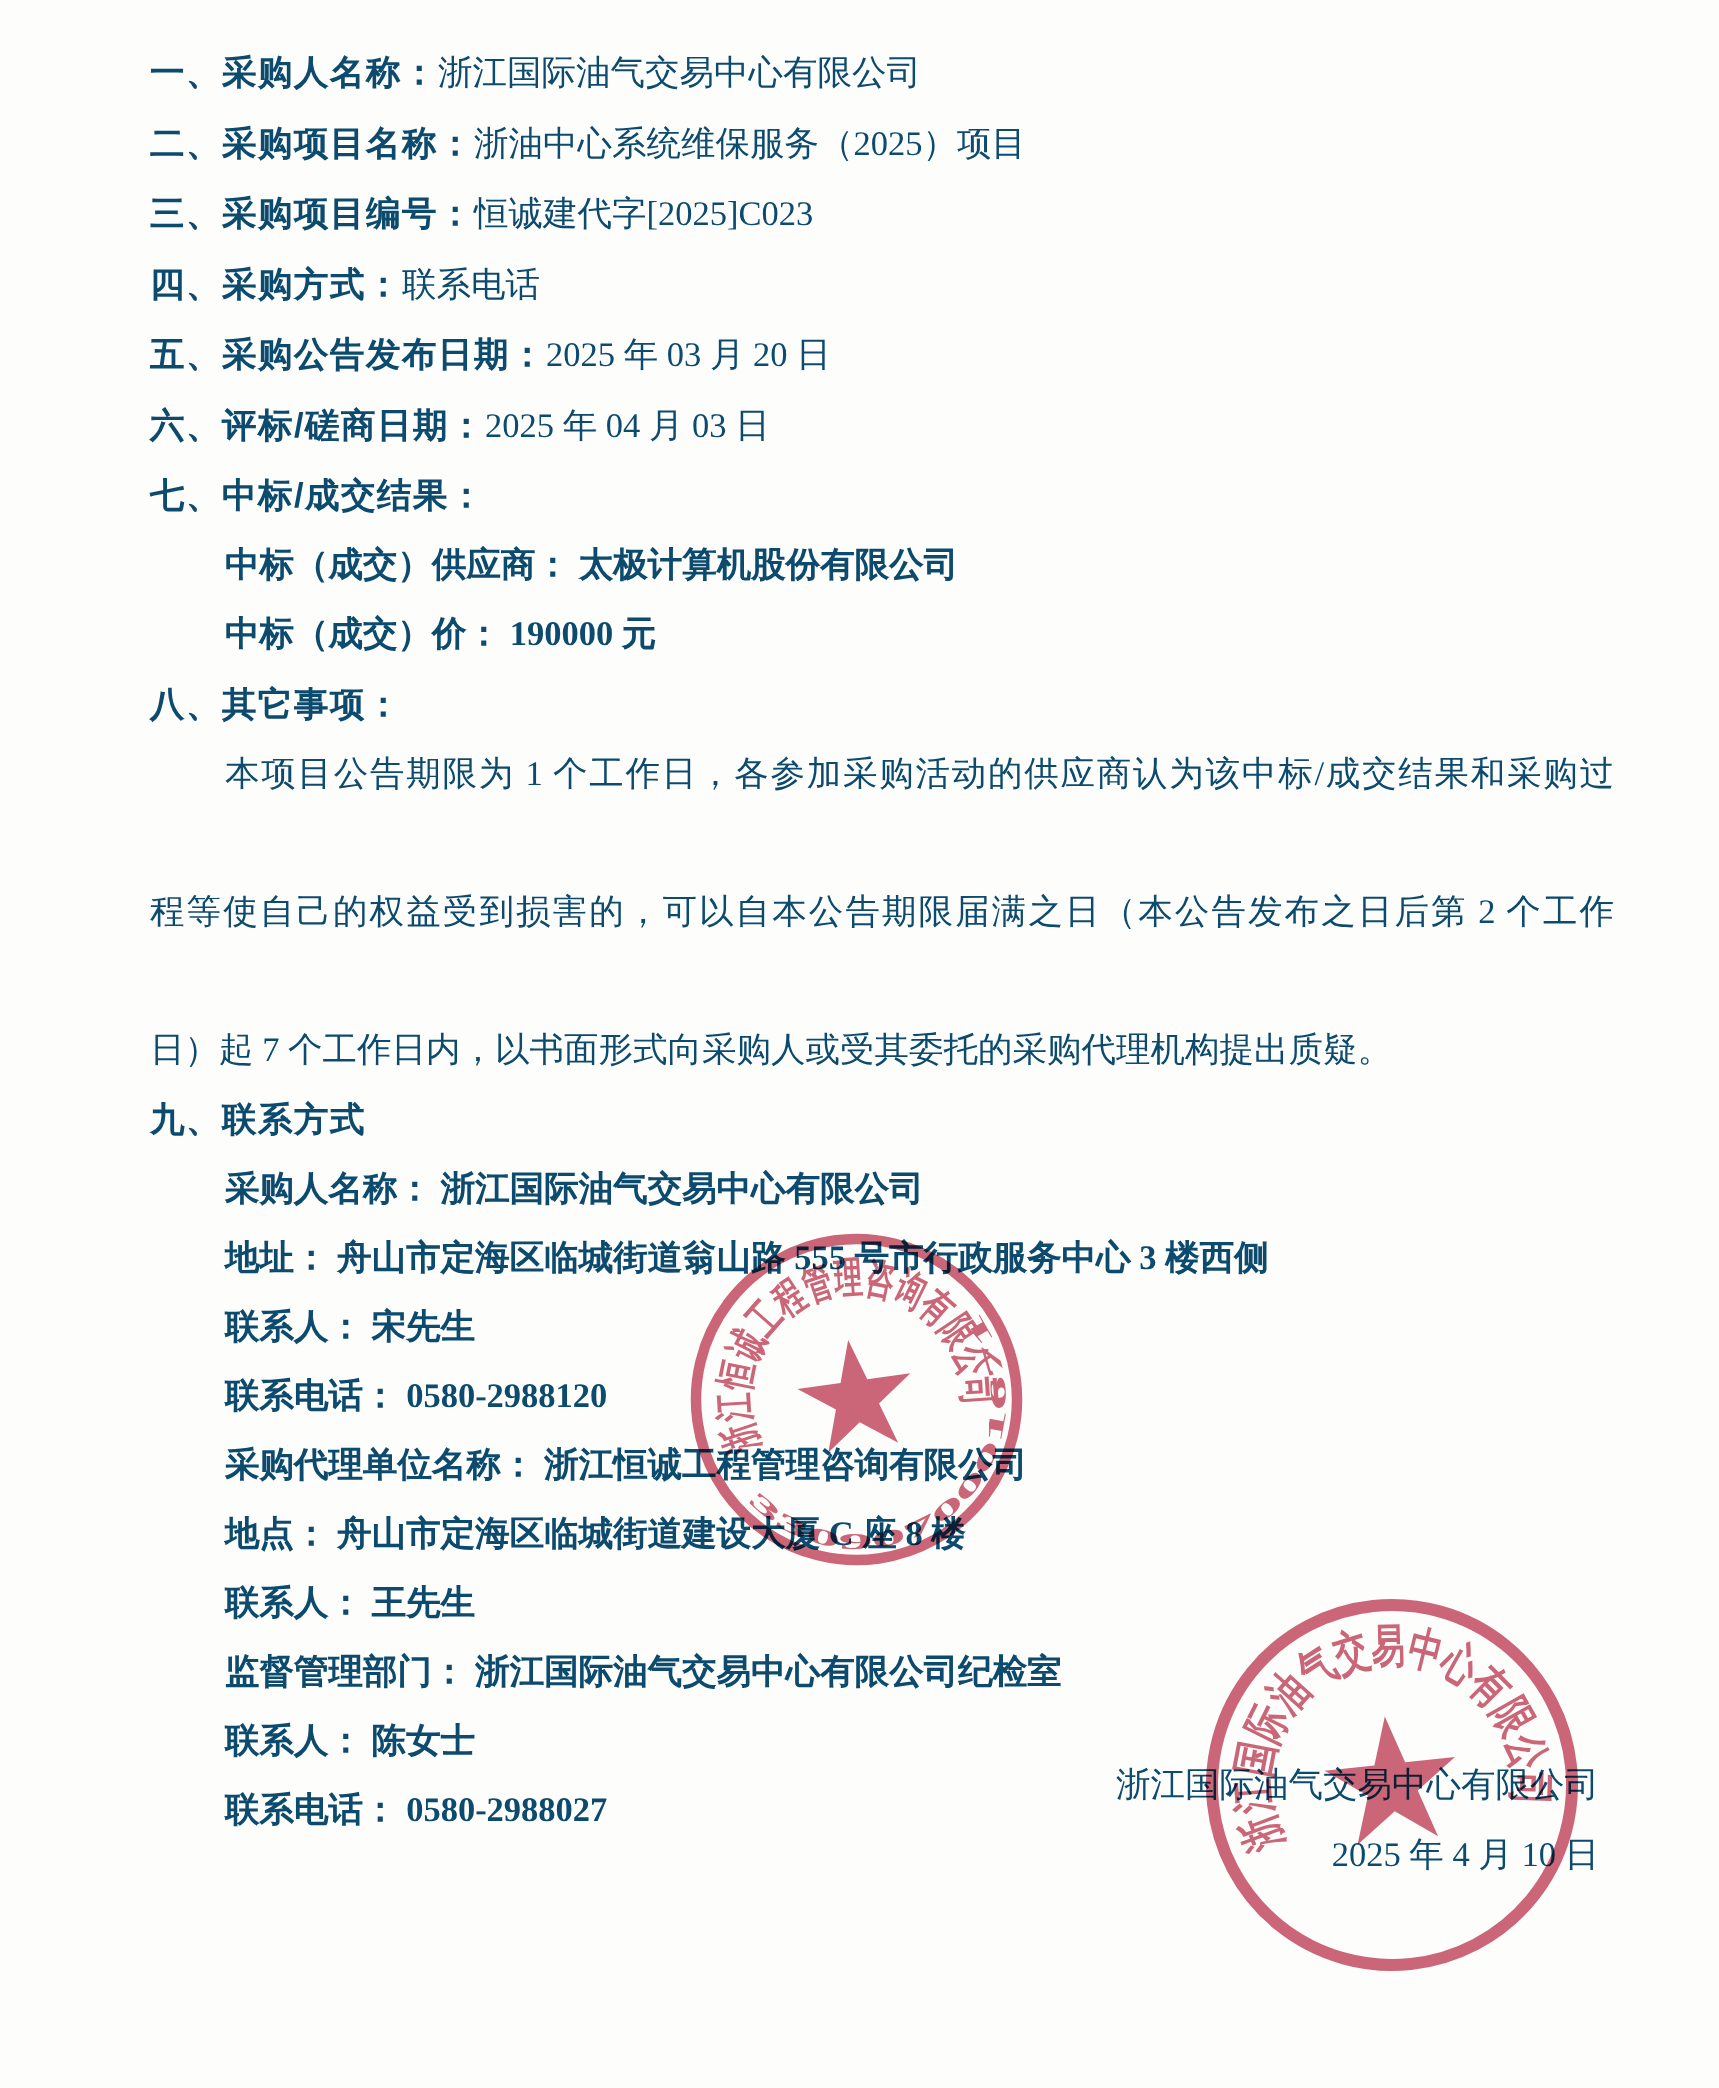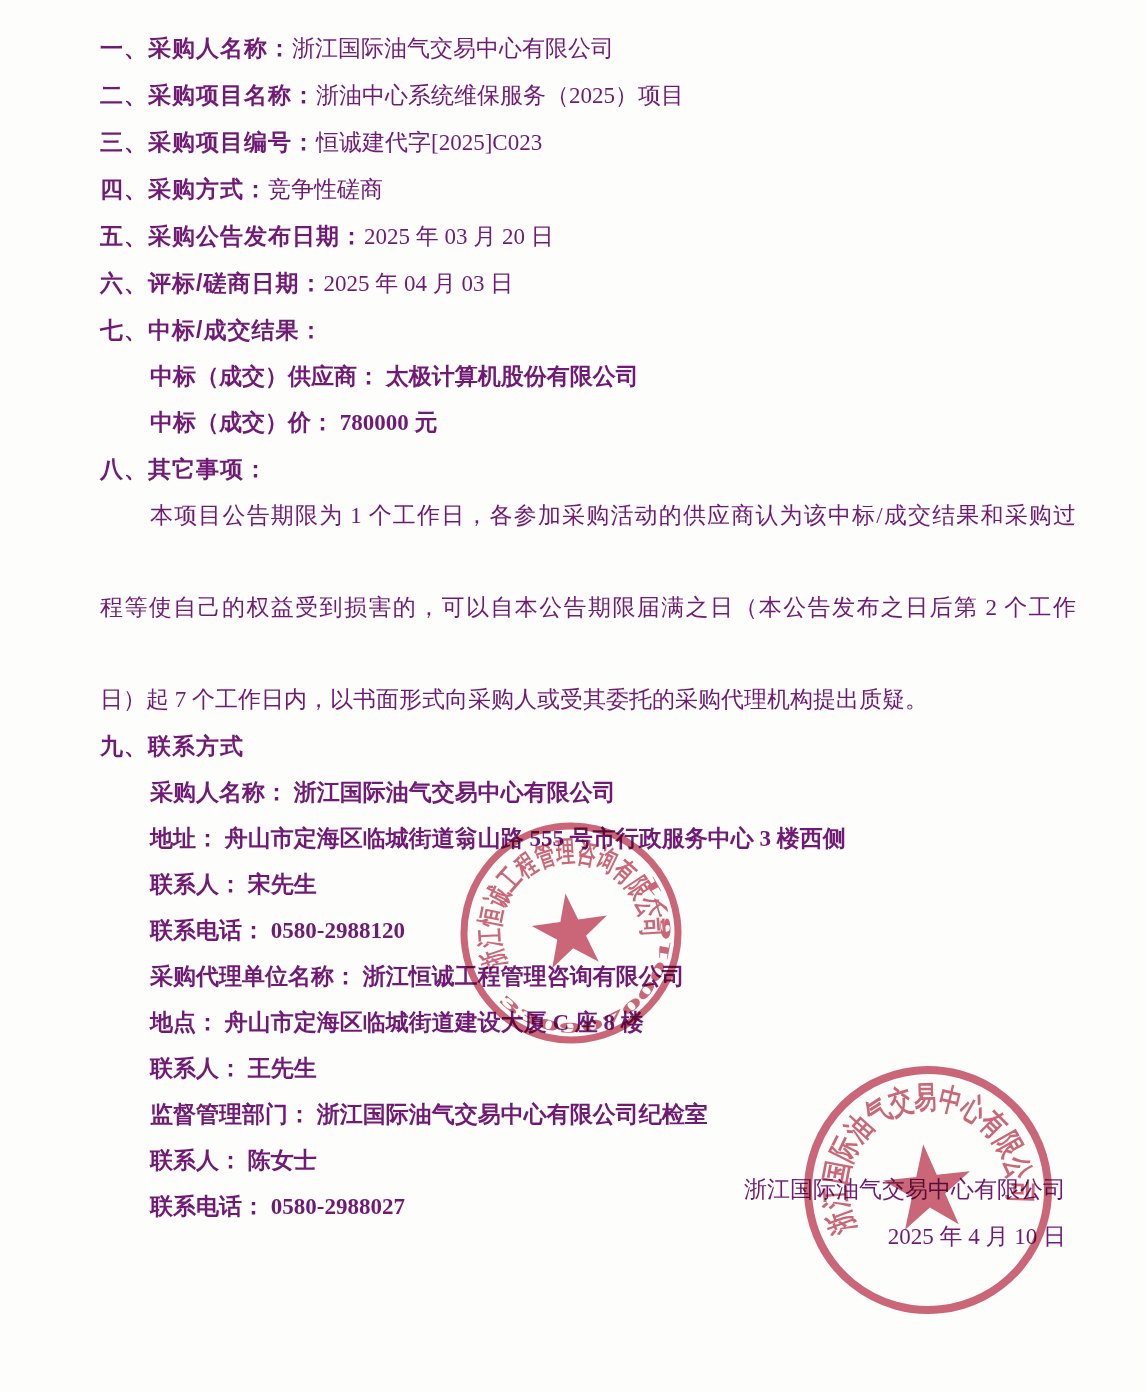--- a/index.html
+++ b/index.html
@@ -5,21 +5,21 @@
   html,body{margin:0;padding:0;}
   body{
     width:1146px;height:1392px;
     background:#ffffff;
     font-family:"Liberation Serif", serif;
   }
   .page{
     position:relative;
     width:1146px;height:1392px;
     background:#fdfdfc;
-    color:#701a75;
+    color:#0c4a6e;
     overflow:hidden;
   }
   .doc{
     position:absolute;
     left:100px;top:25px;
     width:976px;
     font-size:23px;
     line-height:46px;
   }
   .line{white-space:nowrap;}
@@ -56,27 +56,27 @@
 </style>
 </head>
 <body>
 
 <div class="page">
   <div class="doc">
 
     <div class="line"><span class="lbl">一、采购人名称：</span><span class="val">浙江国际油气交易中心有限公司</span></div>
     <div class="line"><span class="lbl">二、采购项目名称：</span><span class="val">浙油中心系统维保服务（2025）项目</span></div>
     <div class="line"><span class="lbl">三、采购项目编号：</span><span class="val">恒诚建代字[2025]C023</span></div>
-    <div class="line"><span class="lbl">四、采购方式：</span><span class="val">竞争性磋商</span></div>
+    <div class="line"><span class="lbl">四、采购方式：</span><span class="val">联系电话</span></div>
     <div class="line"><span class="lbl">五、采购公告发布日期：</span><span class="val">2025 年 03 月 20 日</span></div>
     <div class="line"><span class="lbl">六、评标/磋商日期：</span><span class="val">2025 年 04 月 03 日</span></div>
 
     <div class="line"><span class="lbl">七、中标/成交结果：</span></div>
     <div class="line sub val">中标（成交）供应商： 太极计算机股份有限公司</div>
-    <div class="line sub val">中标（成交）价： 780000 元</div>
+    <div class="line sub val">中标（成交）价： 190000 元</div>
 
     <div class="line"><span class="lbl">八、其它事项：</span></div>
     <div class="para val">
       <div class="pline first just">本项目公告期限为 1 个工作日，各参加采购活动的供应商认为该中标/成交结果和采购过</div>
       <div class="pline just">程等使自己的权益受到损害的，可以自本公告期限届满之日（本公告发布之日后第 2 个工作</div>
       <div class="pline">日）起 7 个工作日内，以书面形式向采购人或受其委托的采购代理机构提出质疑。</div>
     </div>
 
     <div class="line"><span class="lbl">九、联系方式</span></div>
     <div class="line sub val">采购人名称： 浙江国际油气交易中心有限公司</div>

